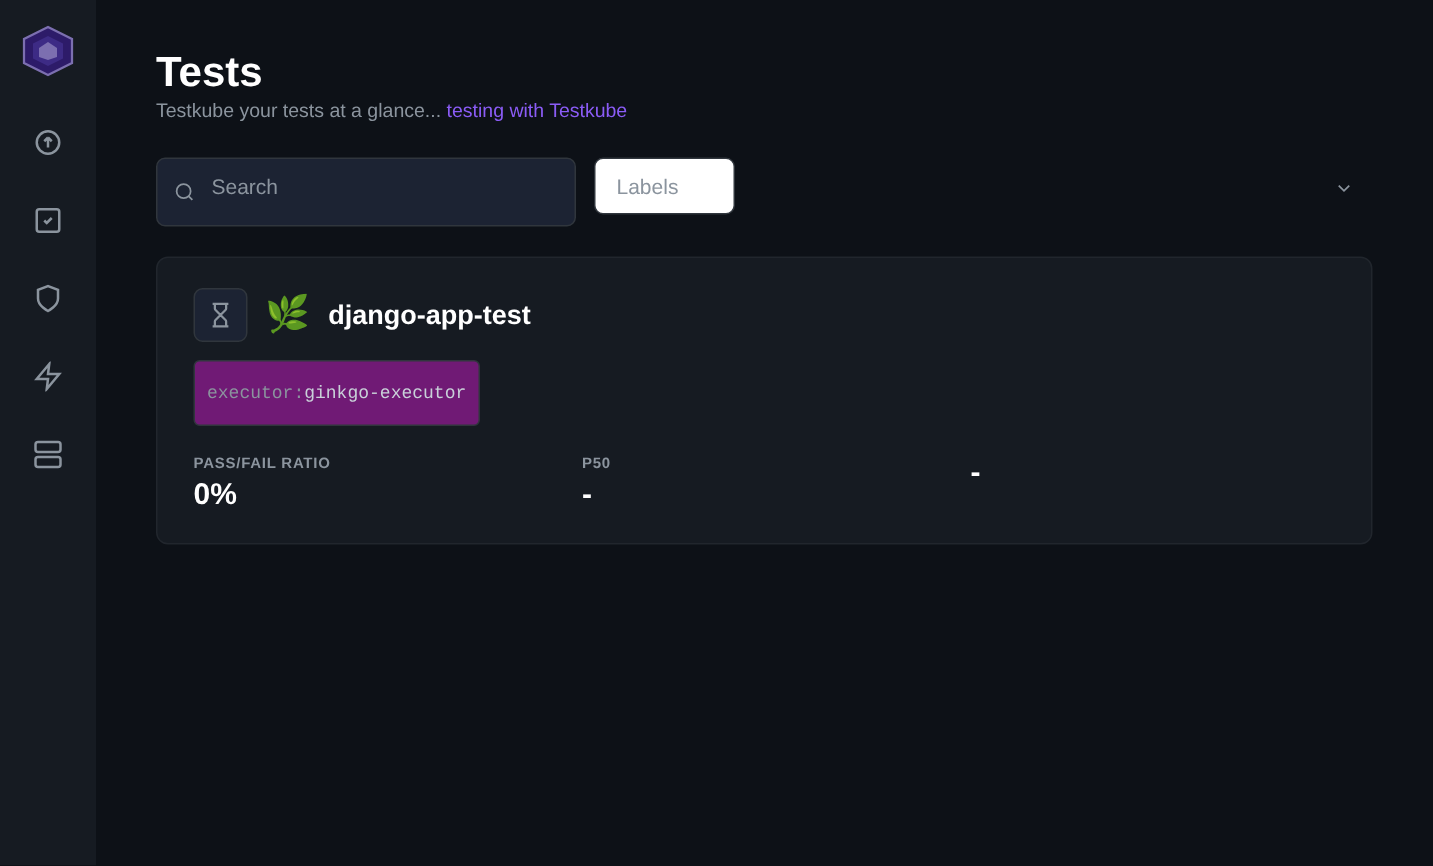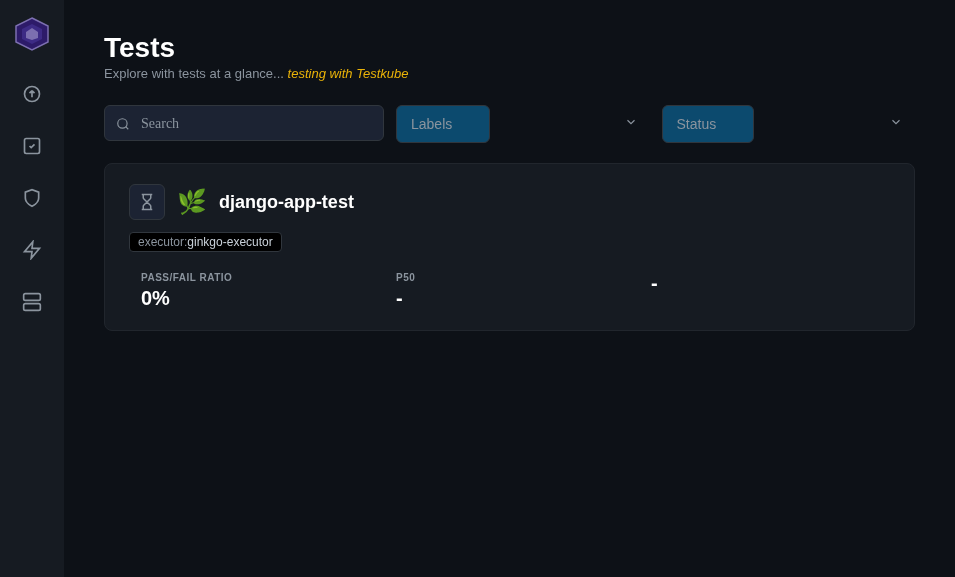--- a/index.html
+++ b/index.html
@@ -59,23 +59,22 @@
       margin-bottom: 2px;
     }
 
     .page-subtitle {
       font-size: 13px;
       color: #8b949e;
       margin-bottom: 24px;
     }
 
     .page-subtitle a {
-      color: #eab308;
+      color: #8b5cf6;
       text-decoration: none;
-      font-style: italic;
     }
 
     
     .filters-row {
       display: flex;
       gap: 12px;
       margin-bottom: 20px;
     }
 
     .search-input-wrapper {
@@ -91,34 +90,33 @@
       color: #8b949e;
       display: flex;
       align-items: center;
     }
 
     .search-input {
       width: 100%;
       background-color: #1c2333;
       border: 1px solid #30363d;
       border-radius: 6px;
-      padding: 10px 12px 8px 36px;
+      padding: 10px 12px 18px 36px;
       color: #c9d1d9;
       font-size: 14px;
       outline: none;
-      font-family: Liberation Serif, serif;
     }
 
     .search-input::placeholder {
       color: #8b949e;
     }
 
     .filter-select {
       flex: 1;
-      background-color: #0c4a6e;
+      background-color: #ffffff;
       border: 1px solid #30363d;
       border-radius: 6px;
       padding: 10px 36px 10px 14px;
       color: #8b949e;
       font-size: 14px;
       appearance: none;
       cursor: pointer;
       outline: none;
       position: relative;
     }
@@ -171,40 +169,40 @@
       color: #ffffff;
     }
 
     .test-tags {
       display: flex;
       gap: 8px;
       margin-bottom: 20px;
     }
 
     .tag {
-      background-color: #000000;
+      background-color: #701a75;
       border: 1px solid #30363d;
       border-radius: 4px;
-      padding: 2px 8px;
+      padding: 14px 8px;
       font-size: 12px;
       color: #8b949e;
+      font-family: Liberation Mono, monospace;
     }
 
     .tag span.key {
       color: #8b949e;
     }
 
     .tag span.val {
       color: #c9d1d9;
     }
 
     .test-stats {
       display: flex;
       gap: 16px;
-      margin-left: 12px;
     }
 
     .stat-item {
       flex: 1;
     }
 
     .stat-label {
       font-size: 10px;
       font-weight: 600;
       color: #8b949e;
@@ -271,21 +269,21 @@
       <line x1="6" y1="18" x2="6.01" y2="18"></line>
     </svg>
   </div>
 </nav>
 
 <main class="main">
 
   <h1 class="page-title">Tests</h1>
 
   <p class="page-subtitle">
-    <span>Explore with tests at a glance...</span>
+    <span>Testkube your tests at a glance...</span>
     <a href="#">testing with Testkube</a>
   </p>
 
   <div class="filters-row">
     <div class="search-input-wrapper">
       <div class="search-icon-inner">
         <svg width="14" height="14" viewBox="0 0 24 24" fill="none" stroke="currentColor" stroke-width="2">
           <circle cx="11" cy="11" r="8"></circle>
           <line x1="21" y1="21" x2="16.65" y2="16.65"></line>
         </svg>
@@ -297,30 +295,20 @@
       <select class="filter-select">
         <option>Labels</option>
       </select>
       <div class="filter-chevron">
         <svg width="14" height="14" viewBox="0 0 24 24" fill="none" stroke="currentColor" stroke-width="2">
           <polyline points="6 9 12 15 18 9"></polyline>
         </svg>
       </div>
     </div>
 
-    <div class="filter-wrapper">
-      <select class="filter-select">
-        <option>Status</option>
-      </select>
-      <div class="filter-chevron">
-        <svg width="14" height="14" viewBox="0 0 24 24" fill="none" stroke="currentColor" stroke-width="2">
-          <polyline points="6 9 12 15 18 9"></polyline>
-        </svg>
-      </div>
-    </div>
   </div>
 
   <div class="test-card">
     <div class="test-card-header">
 
       <div class="test-icon-box">
         <svg width="18" height="18" viewBox="0 0 24 24" fill="none" stroke="currentColor" stroke-width="2">
           <path d="M5 22h14M5 2h14M17 22v-4.172a2 2 0 00-.586-1.414L12 12M7 22v-4.172a2 2 0 01.586-1.414L12 12M7 2v4.172a2 2 0 00.586 1.414L12 12M17 2v4.172a2 2 0 01-.586 1.414L12 12"></path>
         </svg>
       </div>

